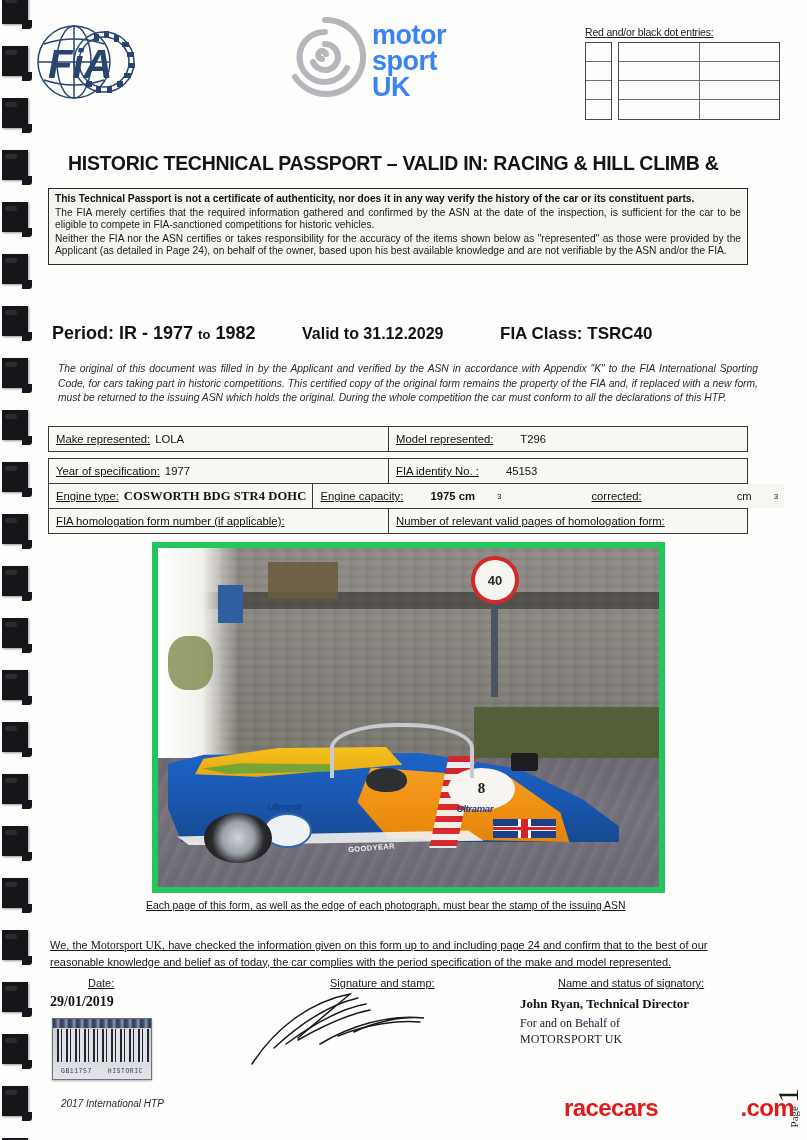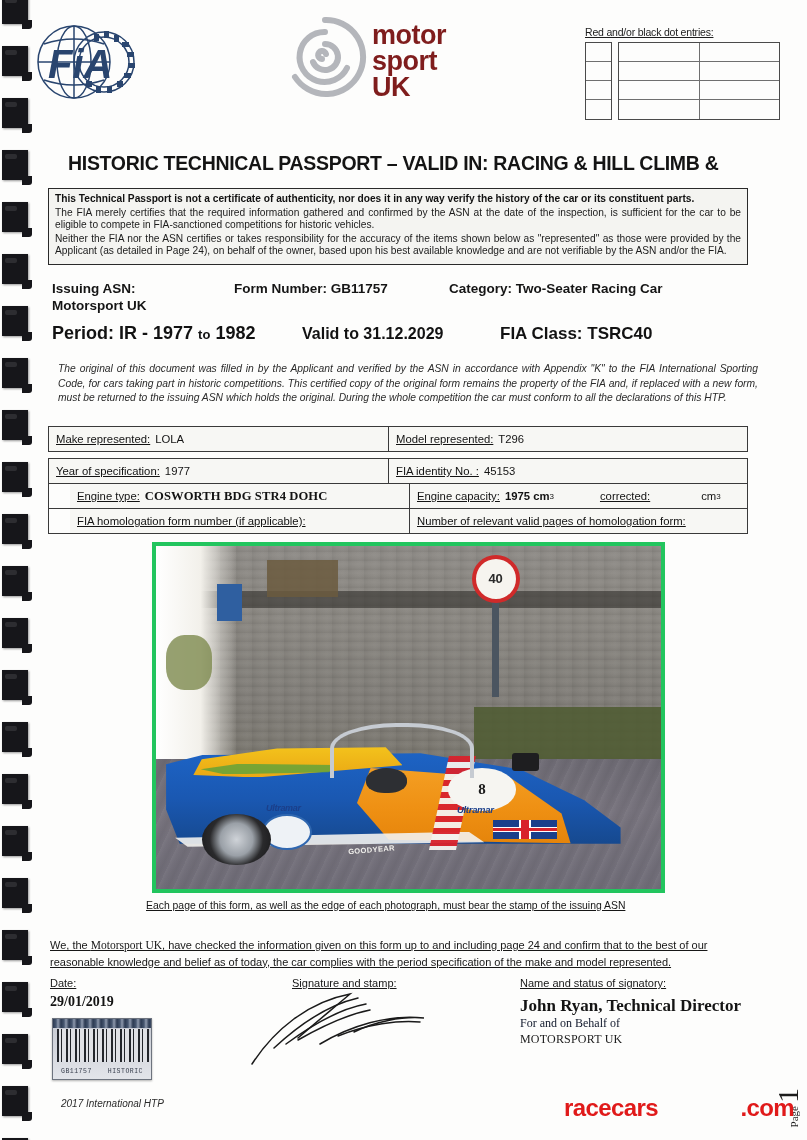--- a/index.html
+++ b/index.html
@@ -28,21 +28,21 @@
     content:"";position:absolute;right:-4px;bottom:-5px;width:10px;height:9px;
     background:#16161a;border-radius:0 0 3px 0;
   }
   .comb::before{
     content:"";position:absolute;left:3px;top:4px;width:12px;height:5px;
     background:rgba(255,255,255,.10);border-radius:2px;
   }
   #fia-logo{position:absolute;left:34px;top:16px;width:108px;height:92px;}
   #msuk-logo{position:absolute;left:282px;top:14px;width:200px;height:96px;}
   #msuk-text{
-    position:absolute;left:90px;top:8px;color:#7f1d1d;
+    position:absolute;left:90px;top:8px;color:#3b82f6;
     font-size:27px;line-height:26px;font-weight:600;letter-spacing:-.5px;
   }
   #msuk-text div{display:block;}
 
   
   #dot-entries{position:absolute;left:585px;top:26px;width:195px;}
   #dot-entries .cap{
     font-size:10.5px;color:#1d1d1d;text-decoration:underline;
     white-space:nowrap;margin-bottom:4px;letter-spacing:-.2px;
   }
@@ -90,38 +90,38 @@
   
   #orig-note{
     position:absolute;left:58px;top:362px;width:700px;
     font-style:italic;font-size:10.3px;line-height:14.5px;color:#2a2a2a;text-align:justify;
   }
 
   
   #data-table{position:absolute;left:48px;top:426px;width:700px;font-size:11.3px;color:#131313;}
   #data-table .trow{display:flex;border:1px solid #3a3a3a;box-sizing:border-box;}
   #data-table .trow.spaced{margin-bottom:6px;}
-  #data-table .trow.attached{border-top:none;padding-left:21px;}
+  #data-table .trow.attached{border-top:none;}
   #data-table .cell{
     padding:4px 6px 4px 7px;box-sizing:border-box;min-height:24px;display:flex;align-items:center;
     background:#f7f7f4;
   }
   #data-table .cell.left{width:340px;border-right:1px solid #3a3a3a;}
-  #data-table .cell.right{flex:1;}
+  #data-table .cell.right{flex:1;gap:22px;}
   .lbl{text-decoration:underline;white-space:nowrap;}
   .val{margin-left:5px;white-space:nowrap;}
   .val.serif{font-family:"Liberation Serif", serif;font-size:12.6px;font-weight:bold;letter-spacing:.1px;}
   .val.bold{font-weight:bold;}
   .sup{font-size:8px;vertical-align:super;}
   .spacer-inline{display:inline-block;width:46px;}
 
   
   #photo-frame{
     position:absolute;left:152px;top:542px;width:513px;height:351px;
-    border:4px solid #22c55e;box-sizing:border-box;overflow:hidden;background:#6d6a72;
+    border:6px solid #22c55e;box-sizing:border-box;overflow:hidden;background:#6d6a72;
   }
   #photo{position:absolute;inset:0;}
   .ph{position:absolute;}
   
   #wall{left:0;top:0;width:100%;height:62%;
     background:linear-gradient(180deg,#8d8a86 0%,#898680 35%,#807d78 70%,#7a776f 100%);}
   #wall-tex{left:0;top:0;width:100%;height:62%;opacity:.5;
     background:
       repeating-linear-gradient(0deg, rgba(0,0,0,.10) 0px, rgba(0,0,0,0) 3px, rgba(255,255,255,.07) 6px, rgba(0,0,0,0) 9px),
       repeating-linear-gradient(90deg, rgba(0,0,0,.09) 0px, rgba(0,0,0,0) 5px, rgba(255,255,255,.06) 11px, rgba(0,0,0,0) 16px);}
@@ -202,28 +202,28 @@
     position:absolute;left:146px;top:900px;width:530px;
     font-size:10.4px;color:#161616;text-decoration:underline;white-space:nowrap;
   }
 
   
   #declaration{position:absolute;left:50px;top:938px;width:706px;}
   #declaration p{margin:0 0 2px 0;font-size:11px;line-height:14.5px;color:#171717;text-decoration:underline;}
   .serif-inline{font-family:"Liberation Serif", serif;font-size:11.5px;}
 
   #sig-row{position:absolute;left:50px;top:977px;width:706px;}
-  #sig-row .lab{position:absolute;font-size:11px;color:#171717;text-decoration:underline;white-space:nowrap;}
+  #sig-row .lab{position:absolute;font-size:11px;color:#171717;text-decoration:underline;white-space:nowrap;margin-left:38px;}
   #lab-date{left:0;top:0;}
   #lab-sig{left:242px;top:0;}
   #lab-name{left:470px;top:0;}
   #date-val{position:absolute;left:0;top:17px;font-family:"Liberation Serif", serif;
     font-size:14px;font-weight:bold;color:#141414;white-space:nowrap;}
   #name-val{position:absolute;left:470px;top:19px;font-family:"Liberation Serif", serif;
-    font-size:17px;font-weight:bold;color:#141414;white-space:nowrap;}
+    font-size:13px;font-weight:bold;color:#141414;white-space:nowrap;}
   #behalf1{position:absolute;left:470px;top:39px;font-family:"Liberation Serif", serif;
     font-size:12px;color:#0f172a;white-space:nowrap;}
   #behalf2{position:absolute;left:470px;top:55px;font-family:"Liberation Serif", serif;
     font-size:12px;color:#1c1c1c;white-space:nowrap;letter-spacing:.2px;}
 
   
   #stamp{position:absolute;left:52px;top:1018px;width:100px;height:62px;
     background:linear-gradient(180deg,#32425c 0%,#3d4d68 14%,#c9ccd4 15%,#e3e5ea 100%);
     border:1px solid #6d737e;box-sizing:border-box;overflow:hidden;
     box-shadow:0 1px 2px rgba(0,0,0,.3);}
@@ -364,34 +364,20 @@
   </div>
 
   <div id="main-title">HISTORIC TECHNICAL PASSPORT – VALID IN: RACING &amp; HILL CLIMB &amp;</div>
 
   <div id="disclaimer">
     <p class="bold">This Technical Passport is not a certificate of authenticity, nor does it in any way verify the history of the car or its constituent parts.</p>
     <p class="just">The FIA merely certifies that the required information gathered and confirmed by the ASN at the date of the inspection, is sufficient for the car to be eligible to compete in FIA-sanctioned competitions for historic vehicles.</p>
     <p class="just">Neither the FIA nor the ASN certifies or takes responsibility for the accuracy of the items shown below as "represented" as those were provided by the Applicant (as detailed in Page 24), on behalf of the owner, based upon his best available knowledge and are not verifiable by the ASN and/or the FIA.</p>
   </div>
 
-  <div id="asn-block">
-    <div class="row1">
-      <div class="c1">Issuing ASN:</div>
-      <div class="c2">
-        <span>Form Number:</span>
-        <span>GB11757</span>
-      </div>
-      <div class="c3">
-        <span>Category:</span>
-        <span>Two-Seater Racing Car</span>
-      </div>
-    </div>
-    <div class="asn-sub">Motorsport UK</div>
-  </div>
 
   <div id="period-row">
     <div class="p1">
       <span>Period:</span>
       <span>IR - 1977</span>
       <span class="sm">to</span>
       <span>1982</span>
     </div>
     <div class="p2">Valid to 31.12.2029</div>
     <div class="p3">

